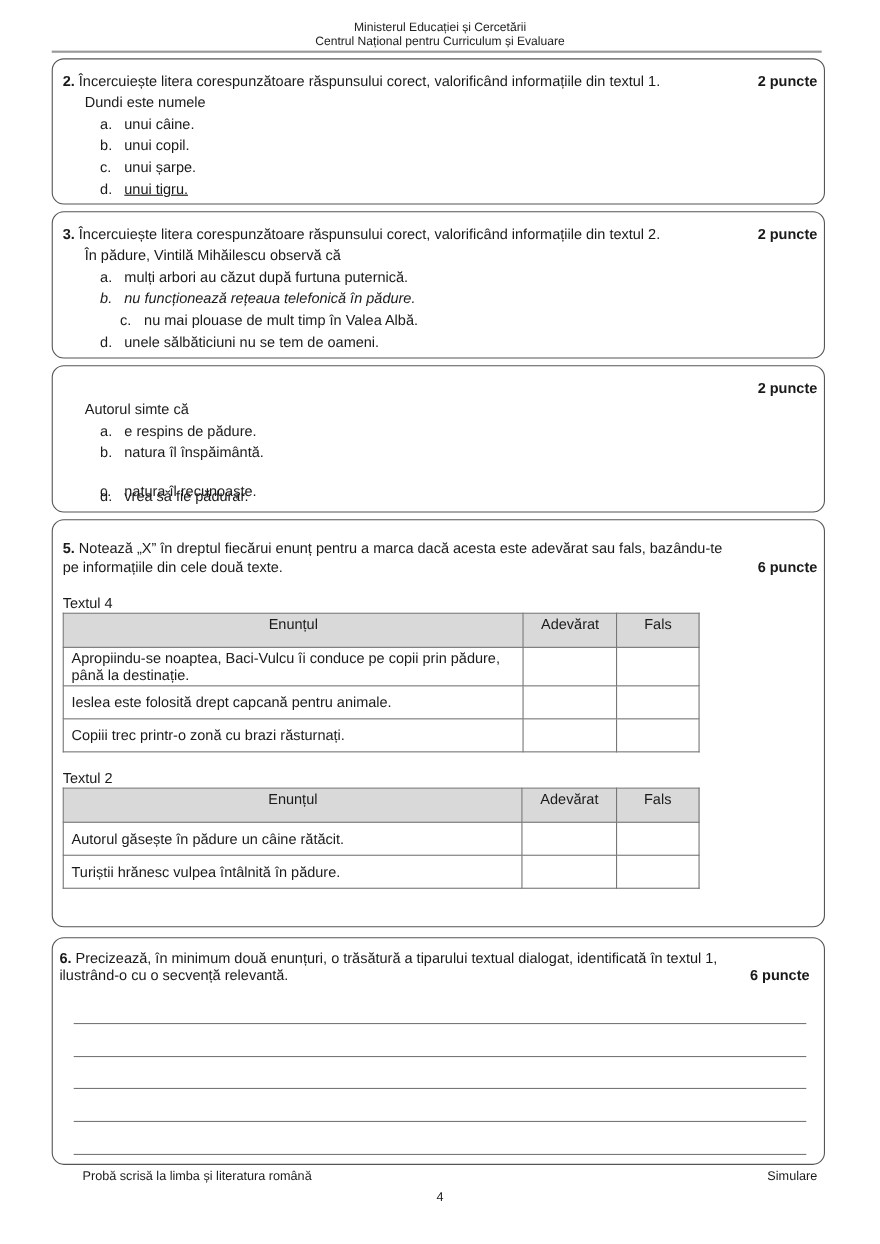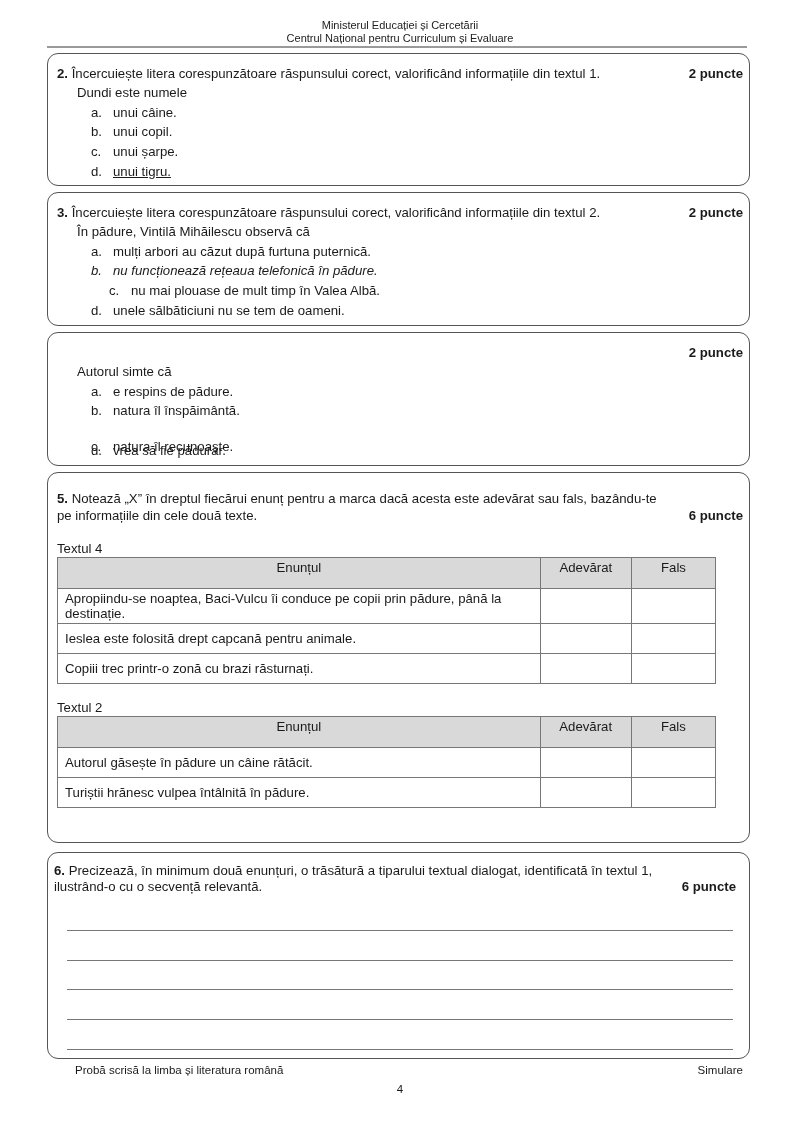--- a/index.html
+++ b/index.html
@@ -12,21 +12,21 @@
   .box {
     position: absolute; left: 47px; width: 703px; box-sizing: border-box;
     border: 1.5px solid #555; border-radius: 11px; background: #fff;
   }
   .q-line { position: absolute; font-size: 13.2px; line-height: 16px; white-space: nowrap; }
   .num { font-weight: bold; }
   .pts { position: absolute; right: 6px; font-size: 13.2px; font-weight: bold; line-height: 16px; }
   .opt { position: absolute; left: 43px; font-size: 13.2px; line-height: 16px; white-space: nowrap; }
   .opt .letter { display: inline-block; width: 22px; }
   .tbl-label { position: absolute; left: 9px; font-size: 13.2px; line-height: 16px; }
-  table.tf { position: absolute; left: 9px; width: 659px; border-collapse: collapse; font-size: 13.2px; }
+  table.tf { position: absolute; left: 9px; width: 579px; border-collapse: collapse; font-size: 13.2px; }
   table.tf th { background: #d9d9d9; font-weight: normal; border: 1px solid #777; height: 28px; padding: 0; vertical-align: top; padding-top: 2px; text-align: center; }
   table.tf td { border: 1px solid #777; padding: 2px 7px; line-height: 15px; vertical-align: middle; }
   table.tf td.chk { padding: 0; }
   .ans-line { position: absolute; left: 19px; width: 666px; height: 0; border-top: 1.5px solid #777; }
   .ftr-left { position: absolute; top: 1064px; left: 59px; font-size: 11.5px; padding-left: 16px; }
   .ftr-right { position: absolute; top: 1064px; right: 57px; font-size: 11.5px; }
   .page-num { position: absolute; top: 1083px; left: 0; width: 800px; text-align: center; font-size: 11.5px; }
 </style>
 </head>
 <body>

